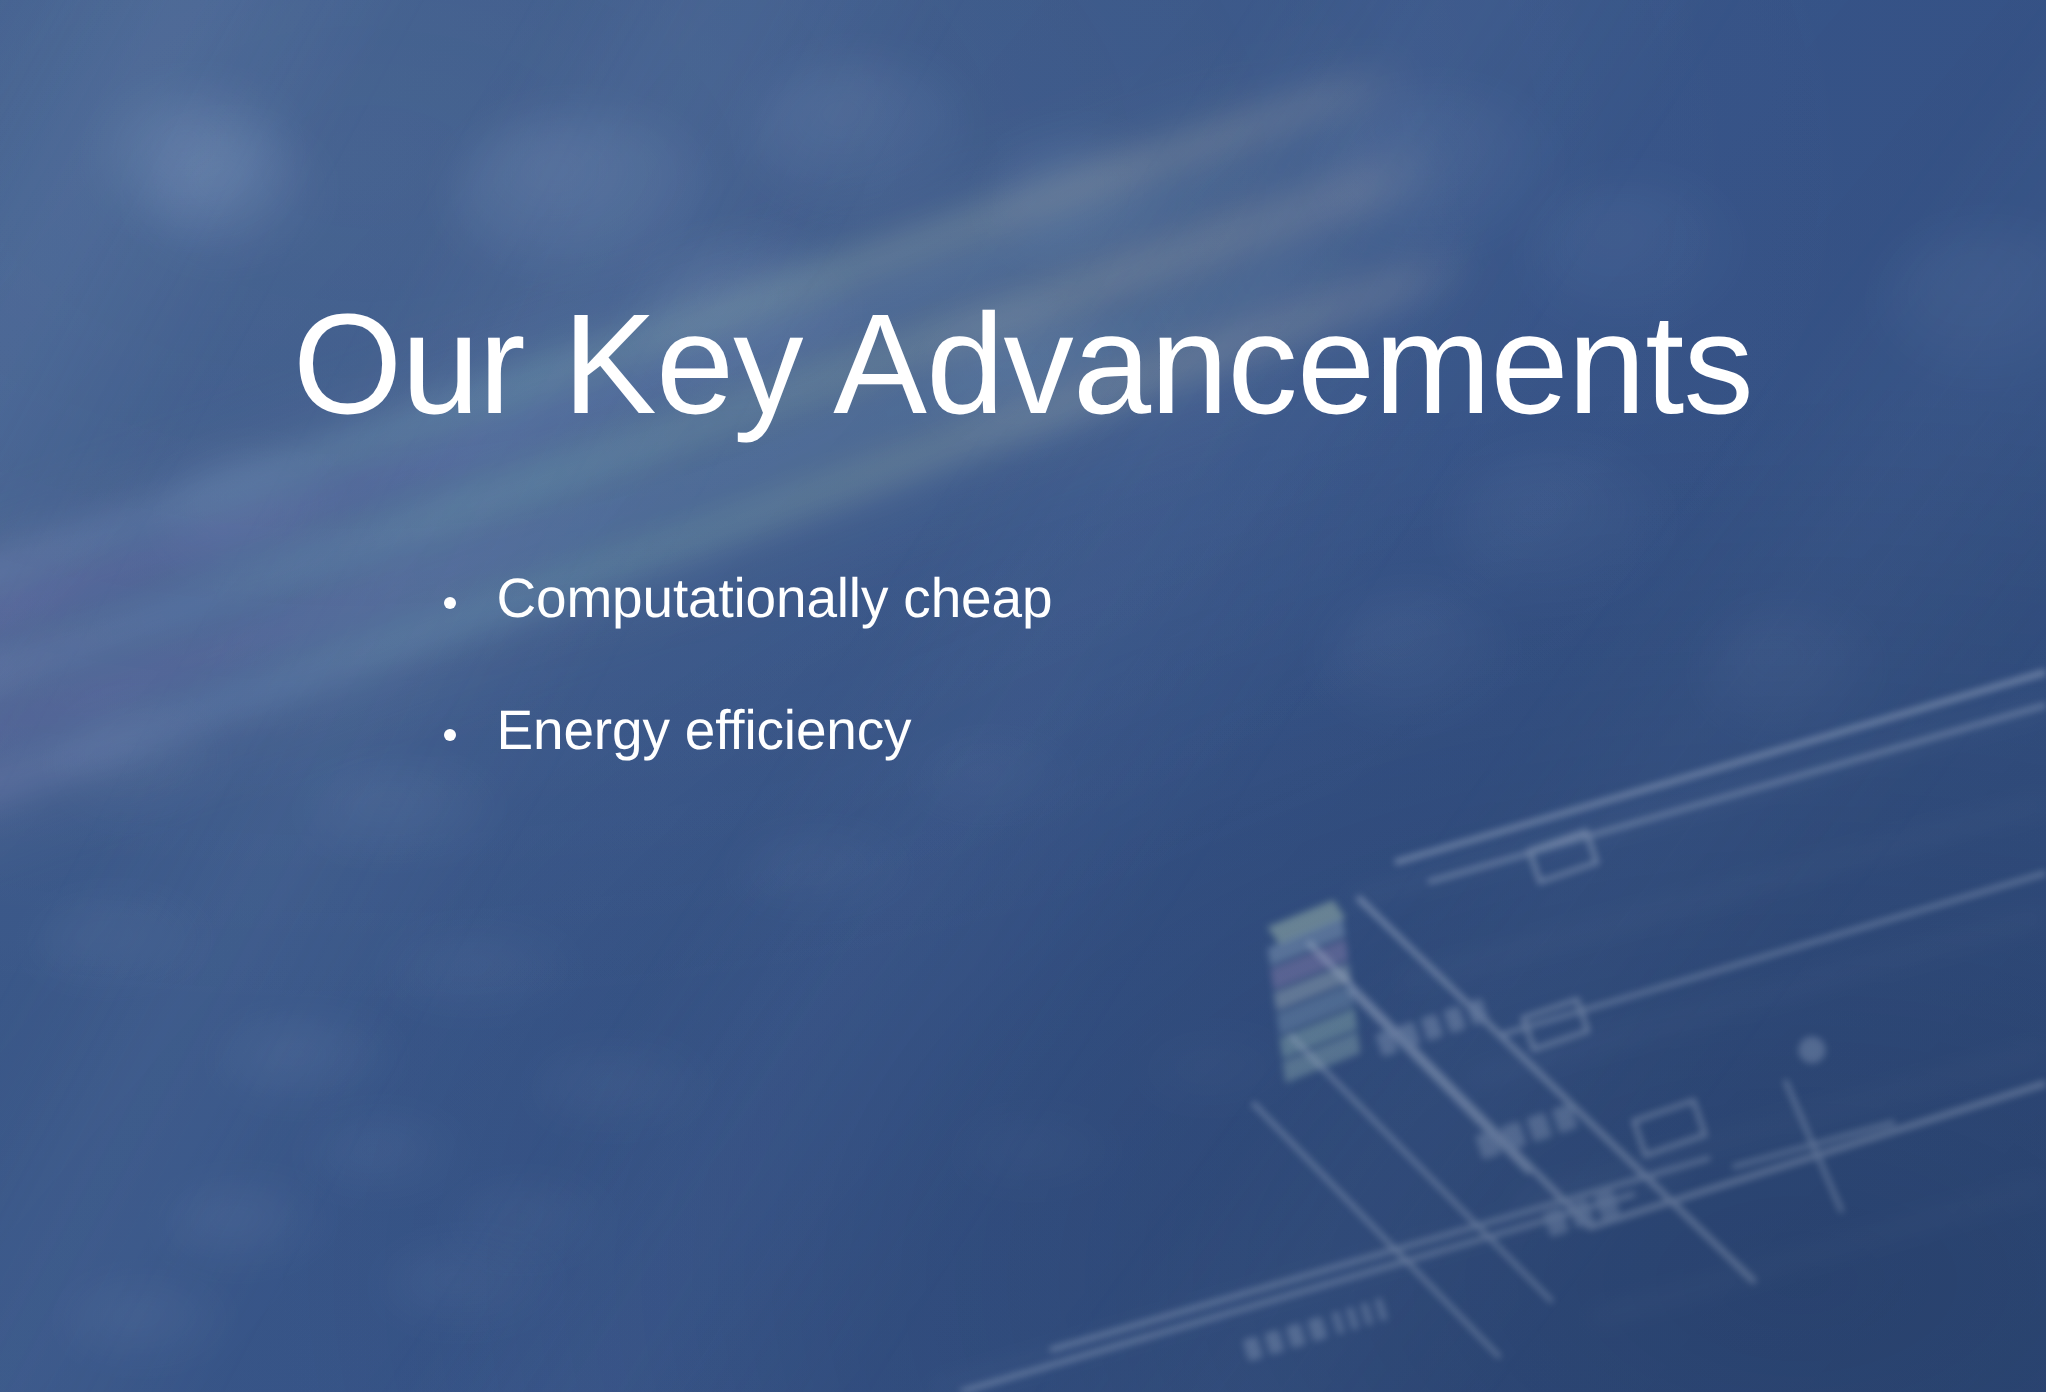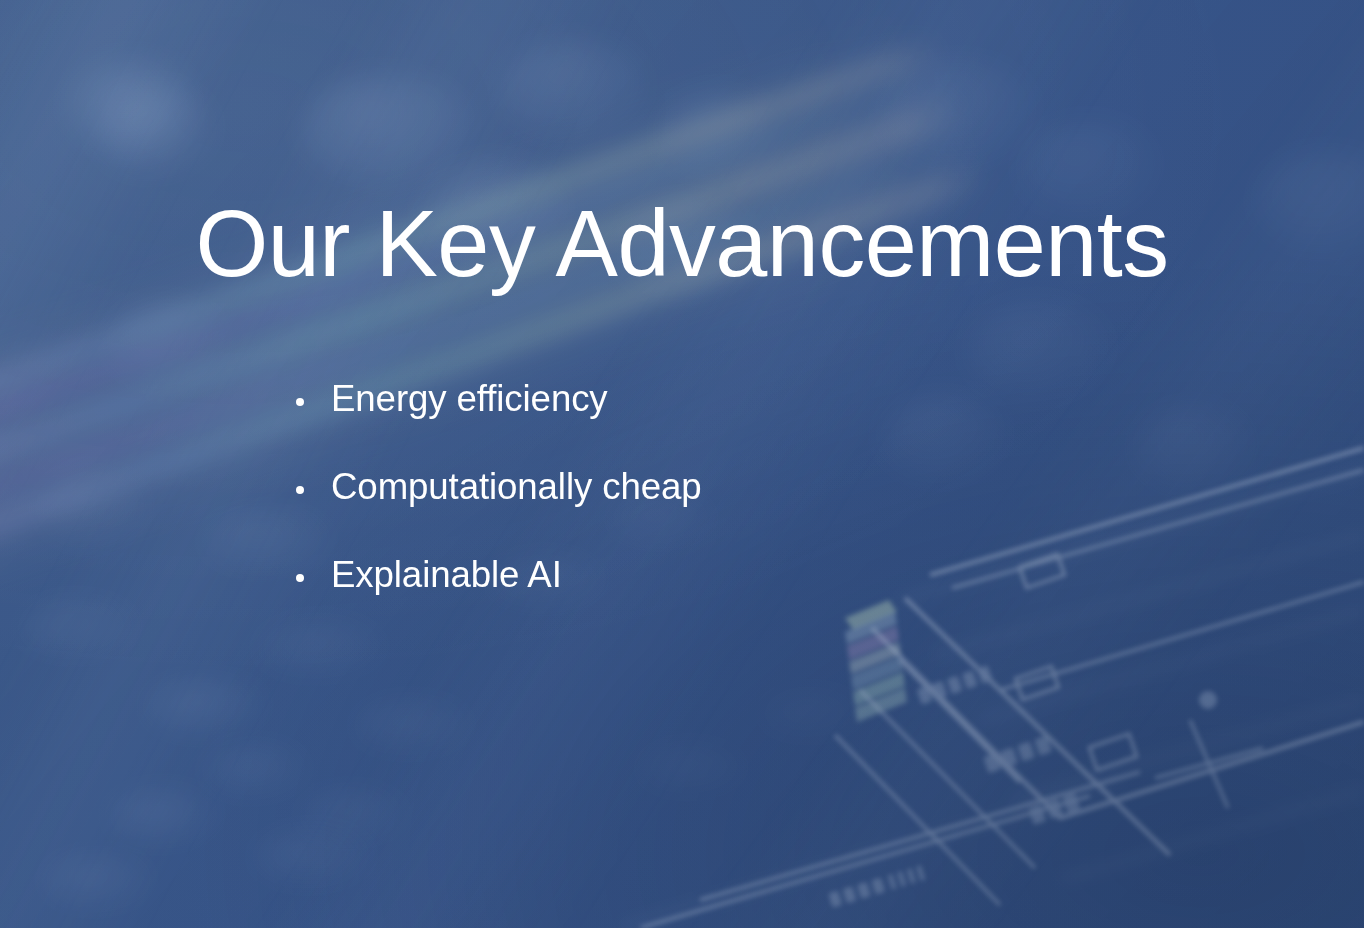--- a/index.html
+++ b/index.html
@@ -337,26 +337,22 @@
     <div class="bg-vignette"></div>
   </div>
 
   <div id="content">
 
     <div id="title">Our Key Advancements</div>
 
     <div id="bullets">
         <div class="bullet">
           <span class="bullet-dot"></span>
-          <span class="bullet-label">Energy efficiency</span>
-        </div>
-        <div class="bullet">
-          <span class="bullet-dot"></span>
           <span class="bullet-label">Computationally cheap</span>
         </div>
         <div class="bullet">
           <span class="bullet-dot"></span>
-          <span class="bullet-label">Explainable AI</span>
+          <span class="bullet-label">Energy efficiency</span>
         </div>
       </div>
 
   </div>
 </div>
 
 </body></html>

